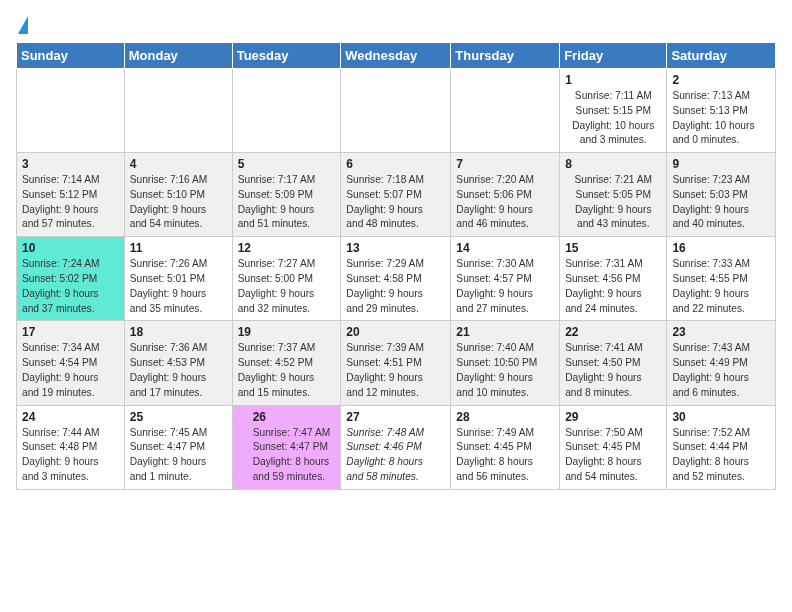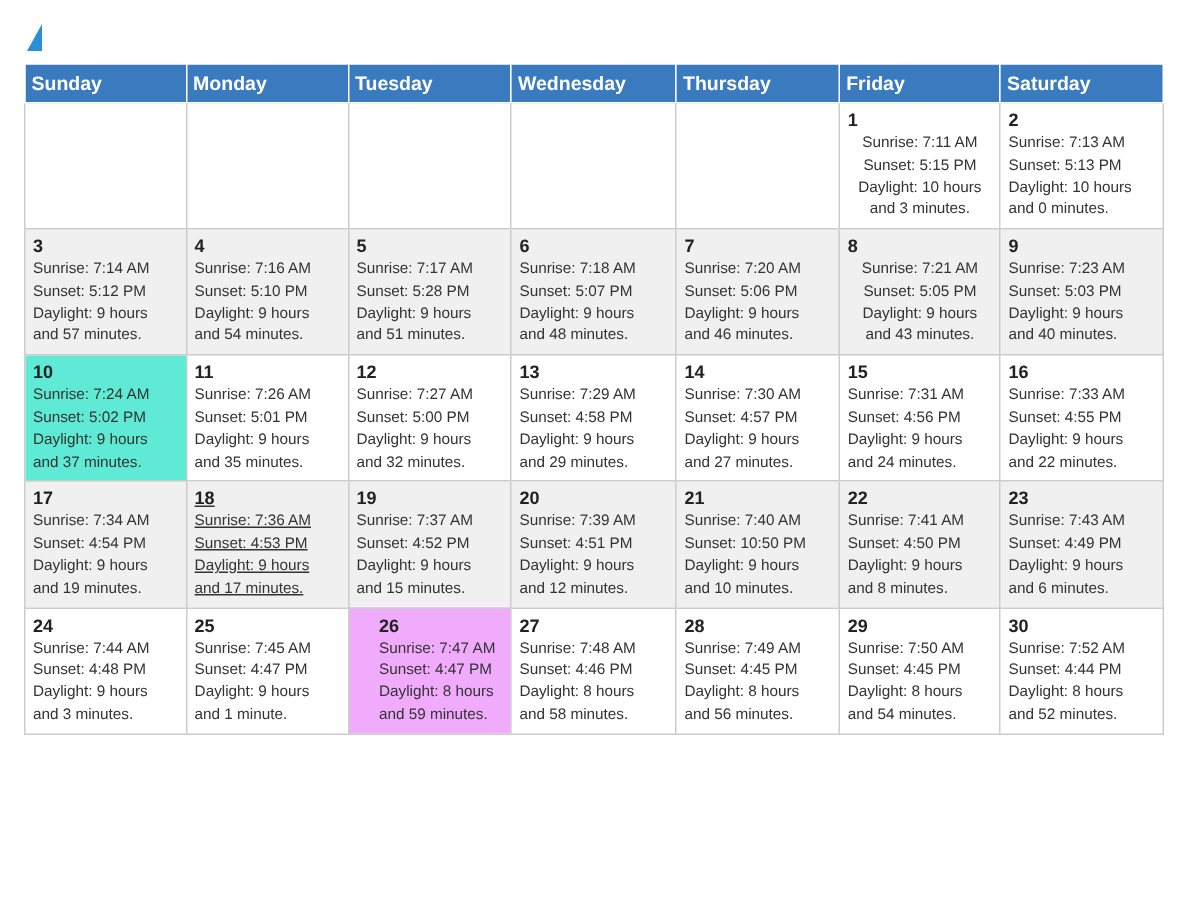--- a/index.html
+++ b/index.html
@@ -153,21 +153,21 @@
         <td style="background: rgb(240, 240, 240);">
           <span class="day-number">4</span>
           <div class="day-info" style="white-space: pre-line;">Sunrise: 7:16 AM
 Sunset: 5:10 PM
 Daylight: 9 hours
 and 54 minutes.</div>
         </td>
         <td style="background: rgb(240, 240, 240);">
           <span class="day-number">5</span>
           <div class="day-info" style="white-space: pre-line;">Sunrise: 7:17 AM
-Sunset: 5:28 PM
+Sunset: 5:09 PM
 Daylight: 9 hours
 and 51 minutes.</div>
         </td>
         <td style="background: rgb(240, 240, 240);">
           <span class="day-number">6</span>
           <div class="day-info" style="white-space: pre-line;">Sunrise: 7:18 AM
 Sunset: 5:07 PM
 Daylight: 9 hours
 and 48 minutes.</div>
         </td>
@@ -245,21 +245,21 @@
         </td>
       </tr>
       <tr>
         <td style="background: rgb(240, 240, 240);">
           <span class="day-number">17</span>
           <div class="day-info" style="white-space: pre-line;">Sunrise: 7:34 AM
 Sunset: 4:54 PM
 Daylight: 9 hours
 and 19 minutes.</div>
         </td>
-        <td style="background: rgb(240, 240, 240); text-decoration: underline;">
+        <td style="background: rgb(240, 240, 240);">
           <span class="day-number">18</span>
           <div class="day-info" style="white-space: pre-line;">Sunrise: 7:36 AM
 Sunset: 4:53 PM
 Daylight: 9 hours
 and 17 minutes.</div>
         </td>
         <td style="background: rgb(240, 240, 240);">
           <span class="day-number">19</span>
           <div class="day-info" style="white-space: pre-line;">Sunrise: 7:37 AM
 Sunset: 4:52 PM
@@ -312,21 +312,21 @@
         </td>
         <td style="background: #f0abfc; padding-left: 20px;">
           <span class="day-number">26</span>
           <div class="day-info" style="white-space: pre-line;">Sunrise: 7:47 AM
 Sunset: 4:47 PM
 Daylight: 8 hours
 and 59 minutes.</div>
         </td>
         <td style="background: rgb(255, 255, 255);">
           <span class="day-number">27</span>
-          <div class="day-info" style="white-space: pre-line;">Sunrise: 7:48 AM
+          <div class="day-info" style="white-space: pre-line; font-style: italic;">Sunrise: 7:48 AM
 Sunset: 4:46 PM
 Daylight: 8 hours
 and 58 minutes.</div>
         </td>
         <td style="background: rgb(255, 255, 255);">
           <span class="day-number">28</span>
           <div class="day-info" style="white-space: pre-line;">Sunrise: 7:49 AM
 Sunset: 4:45 PM
 Daylight: 8 hours
 and 56 minutes.</div>

